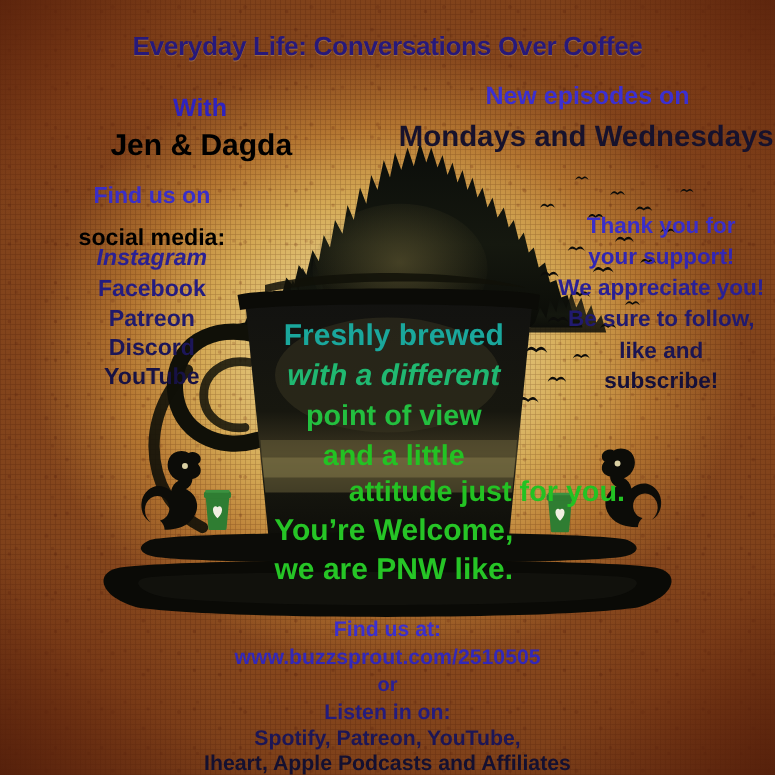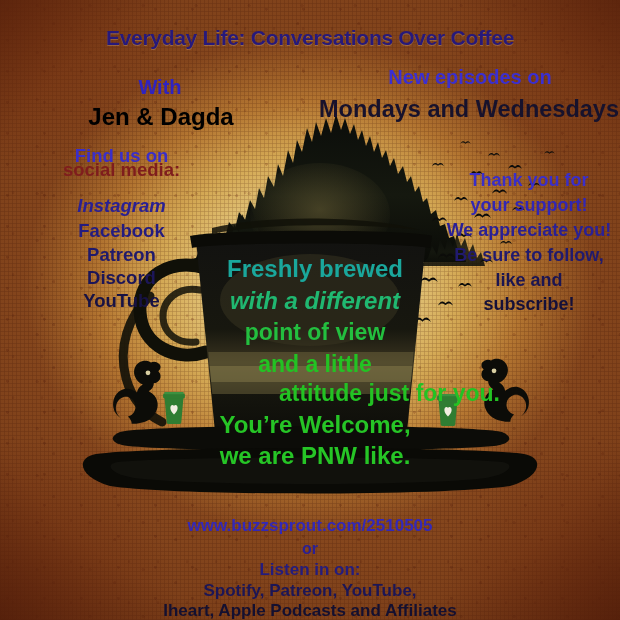--- a/index.html
+++ b/index.html
@@ -53,21 +53,21 @@
     text-shadow:0 1px 0 rgba(255,240,200,.22);
   }
   #with{left:60px;width:200px;top:76px;font-size:20px;font-weight:bold;color:#2f23c0;}
   #hosts{left:26px;width:270px;top:104px;font-size:24px;font-weight:bold;color:#000000;}
 
   #ep1{left:325px;width:290px;top:66px;font-size:20px;font-weight:bold;color:#3b2fd0;}
   #ep2{left:318px;width:302px;top:96px;font-size:23.5px;font-weight:bold;color:#17122c;}
 
   .socblk{left:34px;width:175px;font-size:18.5px;font-weight:bold;}
   #soc-t1{top:146px;color:#3a2ec8;}
-  #soc-t2{top:160px;color:#7f1d1d;}
+  #soc-t2{top:180px;color:#000000;}
   #soc-0{top:196px;color:#2a2093;font-style:italic;}
   #soc-1{top:221px;color:#241c80;}
   #soc-2{top:245px;color:#201a6c;}
   #soc-3{top:268px;color:#1c1658;}
   #soc-4{top:291px;color:#171244;}
 
   .thxblk{left:440px;width:178px;font-size:18px;font-weight:bold;}
   #thx-0{top:170px;color:#3a2ec8;}
   #thx-1{top:195px;color:#3226b4;}
   #thx-2{top:220px;color:#2a2095;}
@@ -265,18 +265,19 @@
   <div class="txt thxblk" id="thx-5">subscribe!</div>
 
   <div class="txt ctr" id="c-0">Freshly brewed</div>
   <div class="txt ctr" id="c-1">with a different</div>
   <div class="txt ctr" id="c-2">point of view</div>
   <div class="txt ctr" id="c-3">and a little</div>
   <div class="txt ctr" id="c-4">attitude just for you.</div>
   <div class="txt ctr" id="c-5">You’re Welcome,</div>
   <div class="txt ctr" id="c-6">we are PNW like.</div>
 
+  <div class="txt botblk" id="b-0">Find us at:</div>
   <div class="txt botblk" id="b-1">www.buzzsprout.com/2510505</div>
   <div class="txt botblk" id="b-2">or</div>
   <div class="txt botblk" id="b-3">Listen in on:</div>
   <div class="txt botblk" id="b-4">Spotify, Patreon, YouTube,</div>
   <div class="txt botblk" id="b-5">Iheart, Apple Podcasts and Affiliates</div>
 </div>
 
 </body></html>

